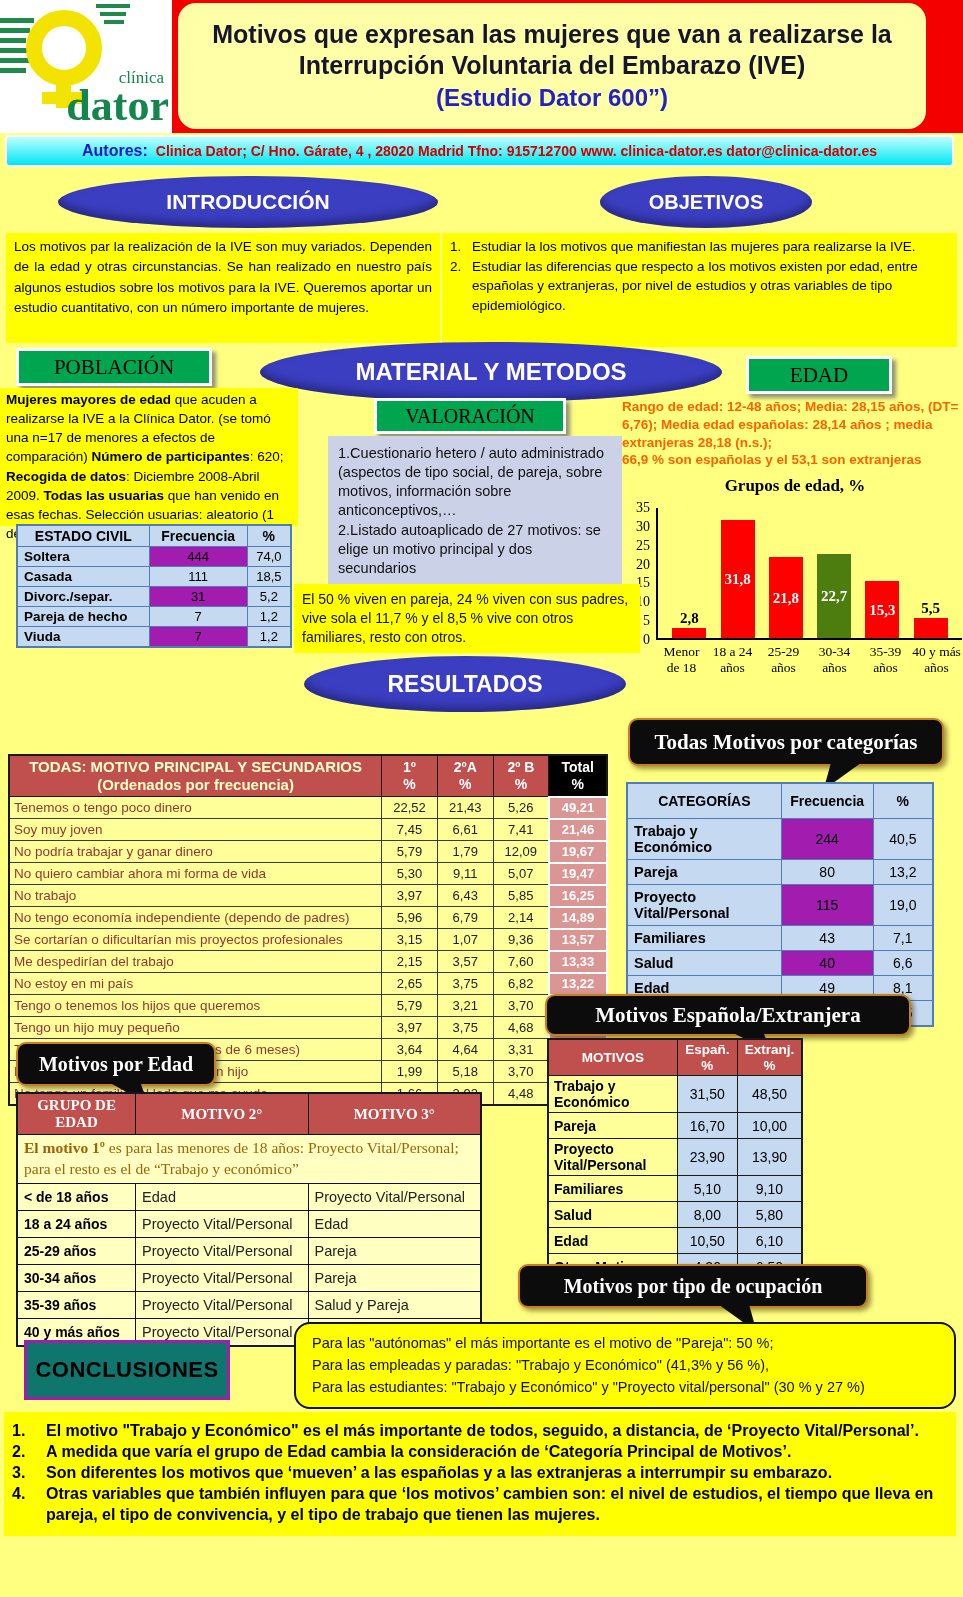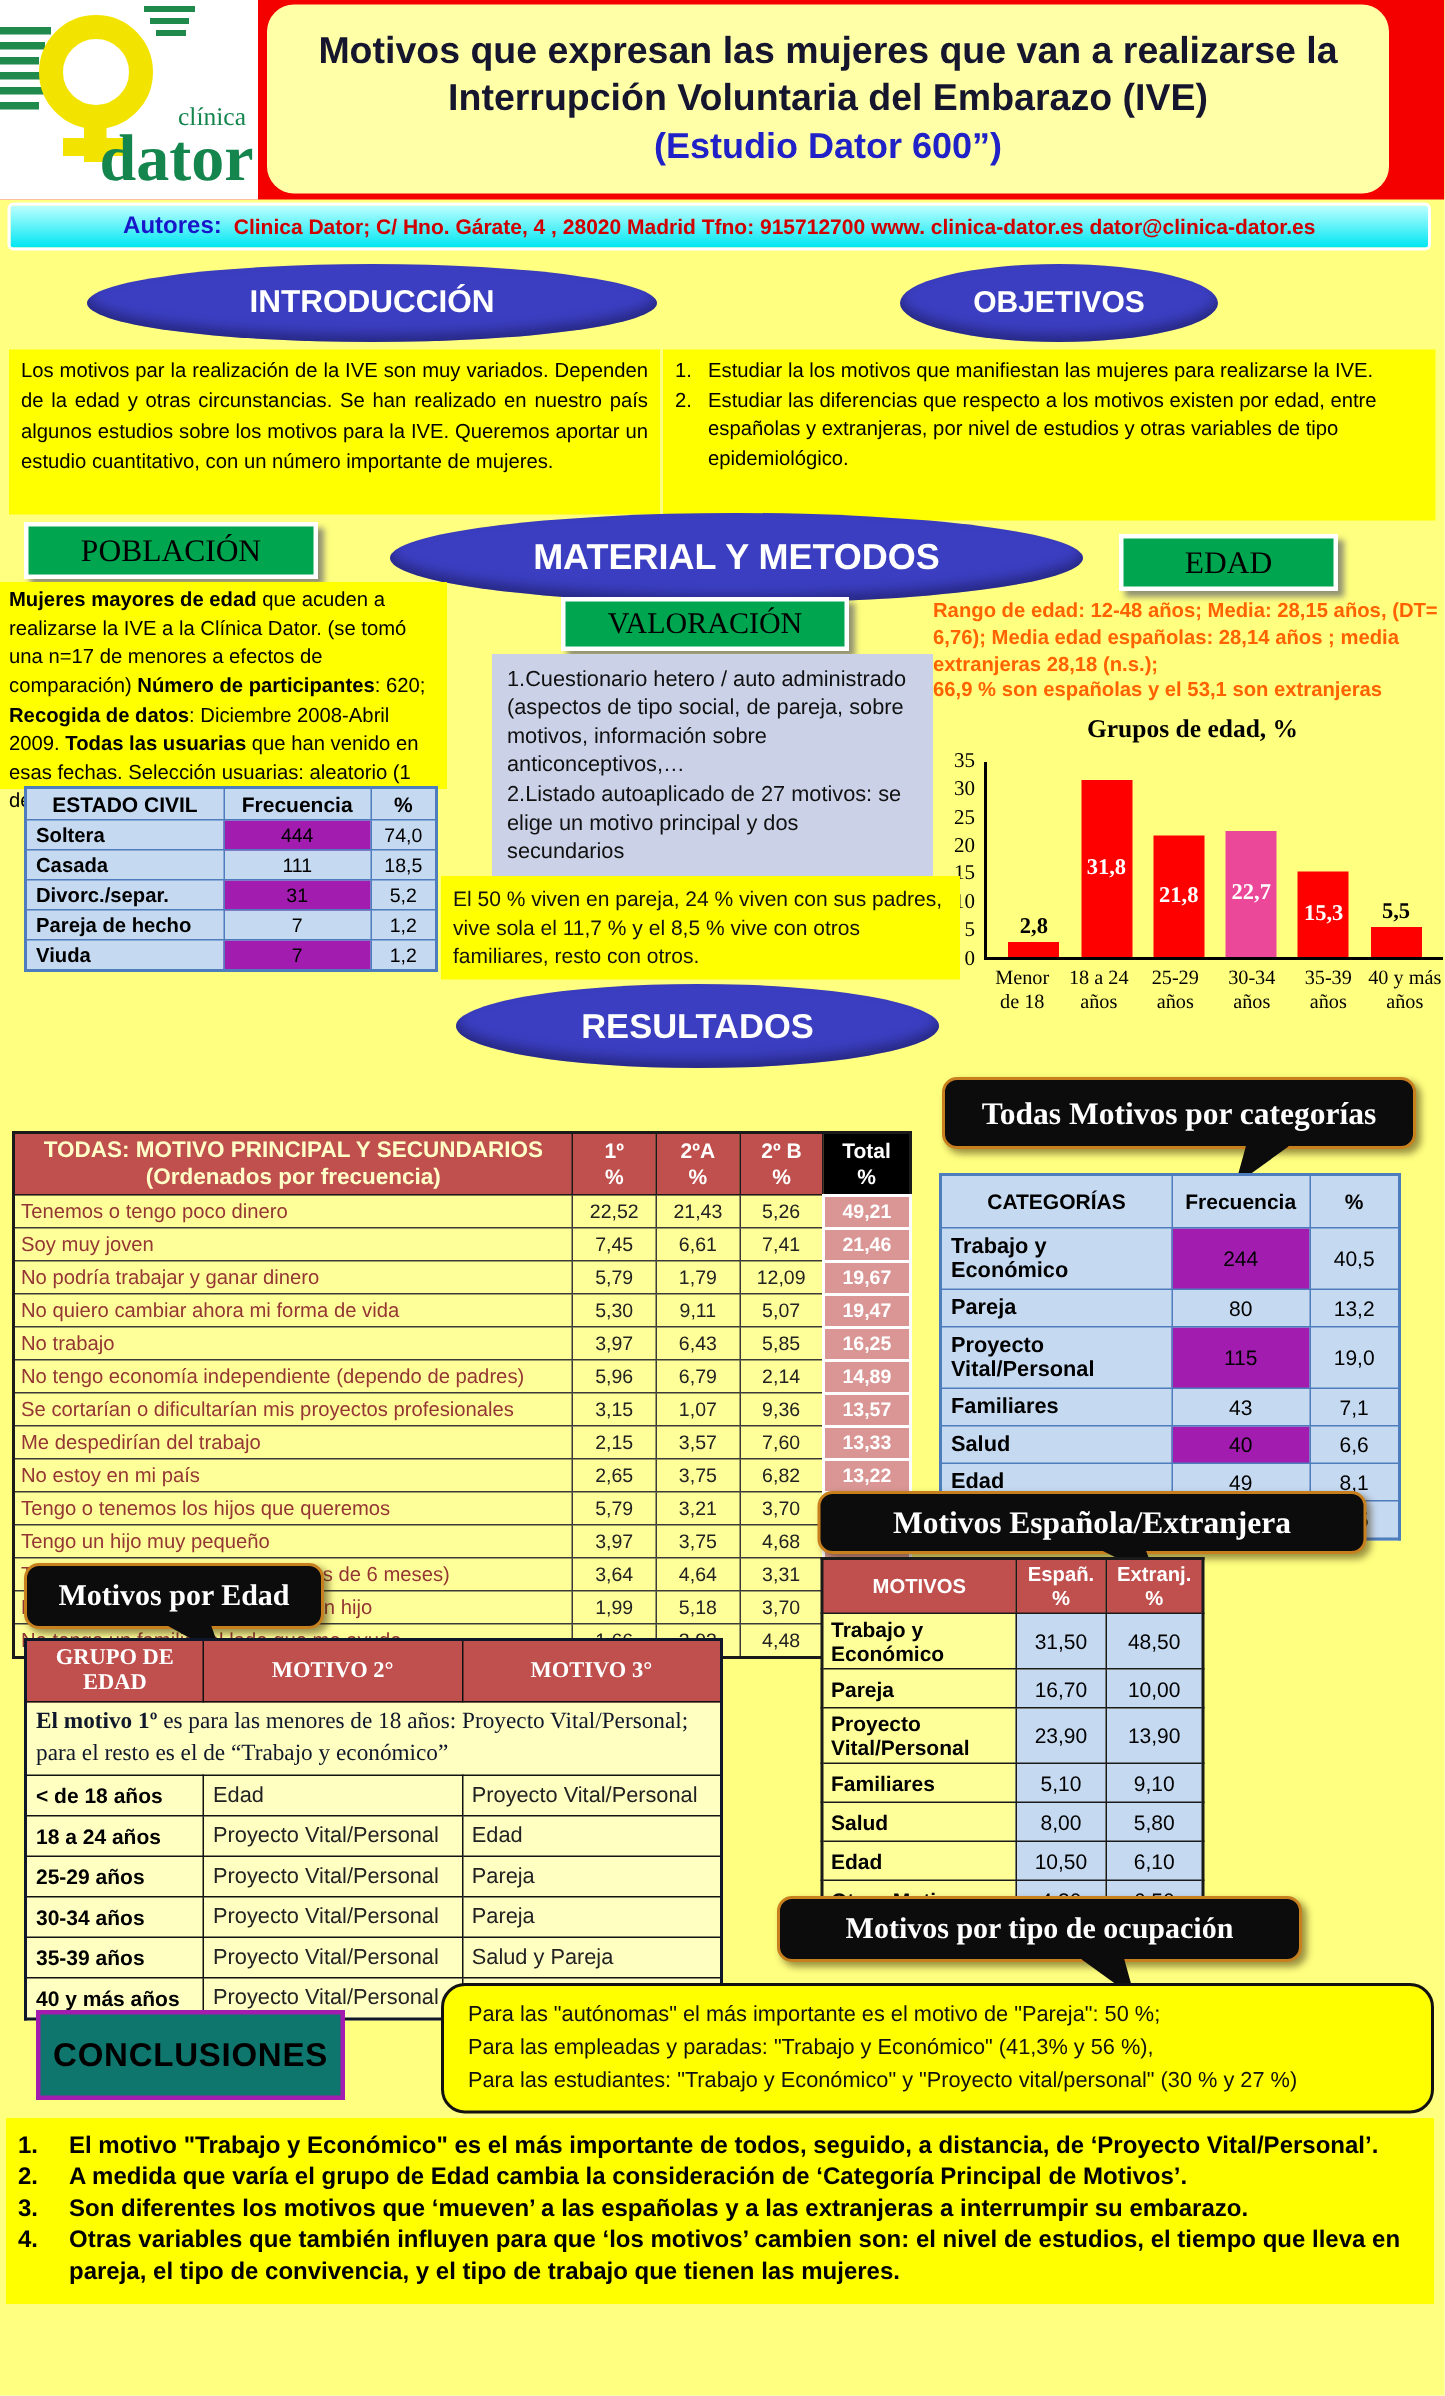--- a/index.html
+++ b/index.html
@@ -94,21 +94,21 @@
   .t-esp th{background:#C0504D;color:#fff;border:1px solid #1a1a1a;font-size:13.5px;line-height:1.15;padding:2px;}
   .t-esp td{border:1px solid #1a1a1a;padding:2px 5px;font-size:14px;height:21px;}
   .t-esp td.lbl{background:#FFFF99;font-weight:bold;}
   .t-esp td.val{background:#C5D9F1;text-align:center;}
 
   .t-age{position:absolute;left:16px;top:1092px;width:466px;border:2px solid #0f172a;background:#FFFFC2;}
   .t-age th{background:#C0504D;color:#fff;border:1px solid #111;font-family:"Liberation Serif",serif;
             font-size:15px;padding:3px;}
   .t-age td{border:1px solid #111;padding:3px 6px;font-size:14.5px;color:#222;height:20px;}
   .t-age td.grp{font-weight:bold;color:#000;font-size:14px;}
-  .t-age td.intro{font-family:"Liberation Serif",serif;font-size:15.5px;color:#0f172a;line-height:1.35;}
+  .t-age td.intro{font-family:"Liberation Serif",serif;font-size:15.5px;color:#a16207;line-height:1.35;}
 
   .ocup-box{position:absolute;left:294px;top:1322px;width:662px;box-sizing:border-box;background:#FFFF00;
             border:2px solid #111;border-radius:16px;padding:9px 16px;font-size:14.5px;line-height:1.5;color:#111;}
   .concl-box{position:absolute;left:24px;top:1340px;width:206px;height:60px;box-sizing:border-box;background:#0f766e;
              border:3px solid #a21caf;display:flex;align-items:center;justify-content:center;
              font-weight:bold;font-size:22px;letter-spacing:.5px;}
   .conclusions{position:absolute;left:4px;top:1412px;width:952px;box-sizing:border-box;background:#FFFF00;
                padding:8px 10px 10px 8px;}
   .c-item{display:grid;grid-template-columns:34px 1fr;font-weight:bold;font-size:16px;line-height:1.32;}
 </style>
@@ -204,21 +204,21 @@
             <div class="bar" style="height: 90.8571%; background: rgb(254, 0, 0);">
               <div class="blab in">31,8</div>
             </div>
           </div>
           <div class="slot">
             <div class="bar" style="height: 62.2857%; background: rgb(254, 0, 0);">
               <div class="blab in">21,8</div>
             </div>
           </div>
           <div class="slot">
-            <div class="bar" style="height: 64.8571%; background: #ec4899;">
+            <div class="bar" style="height: 64.8571%; background: #4d7c0f;">
               <div class="blab in">22,7</div>
             </div>
           </div>
           <div class="slot">
             <div class="bar" style="height: 43.7143%; background: rgb(254, 0, 0);">
               <div class="blab in">15,3</div>
             </div>
           </div>
           <div class="slot">
             <div class="bar" style="height: 15.7143%; background: rgb(254, 0, 0);">

